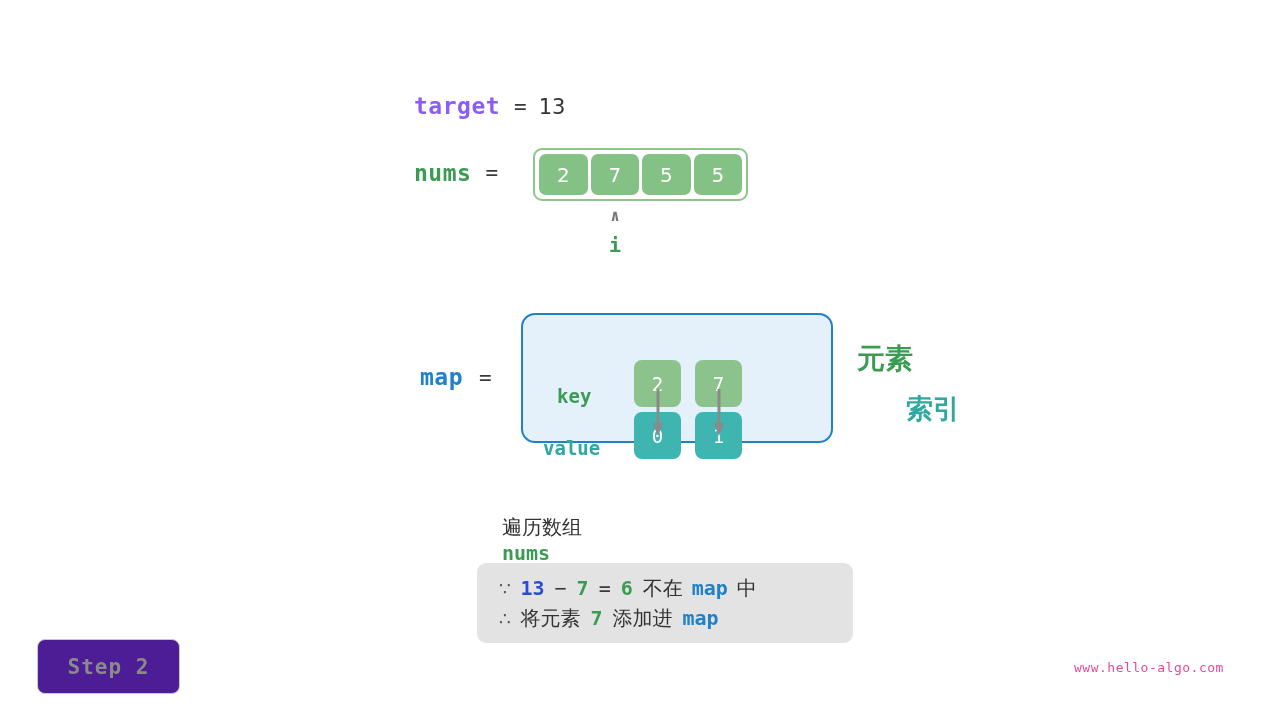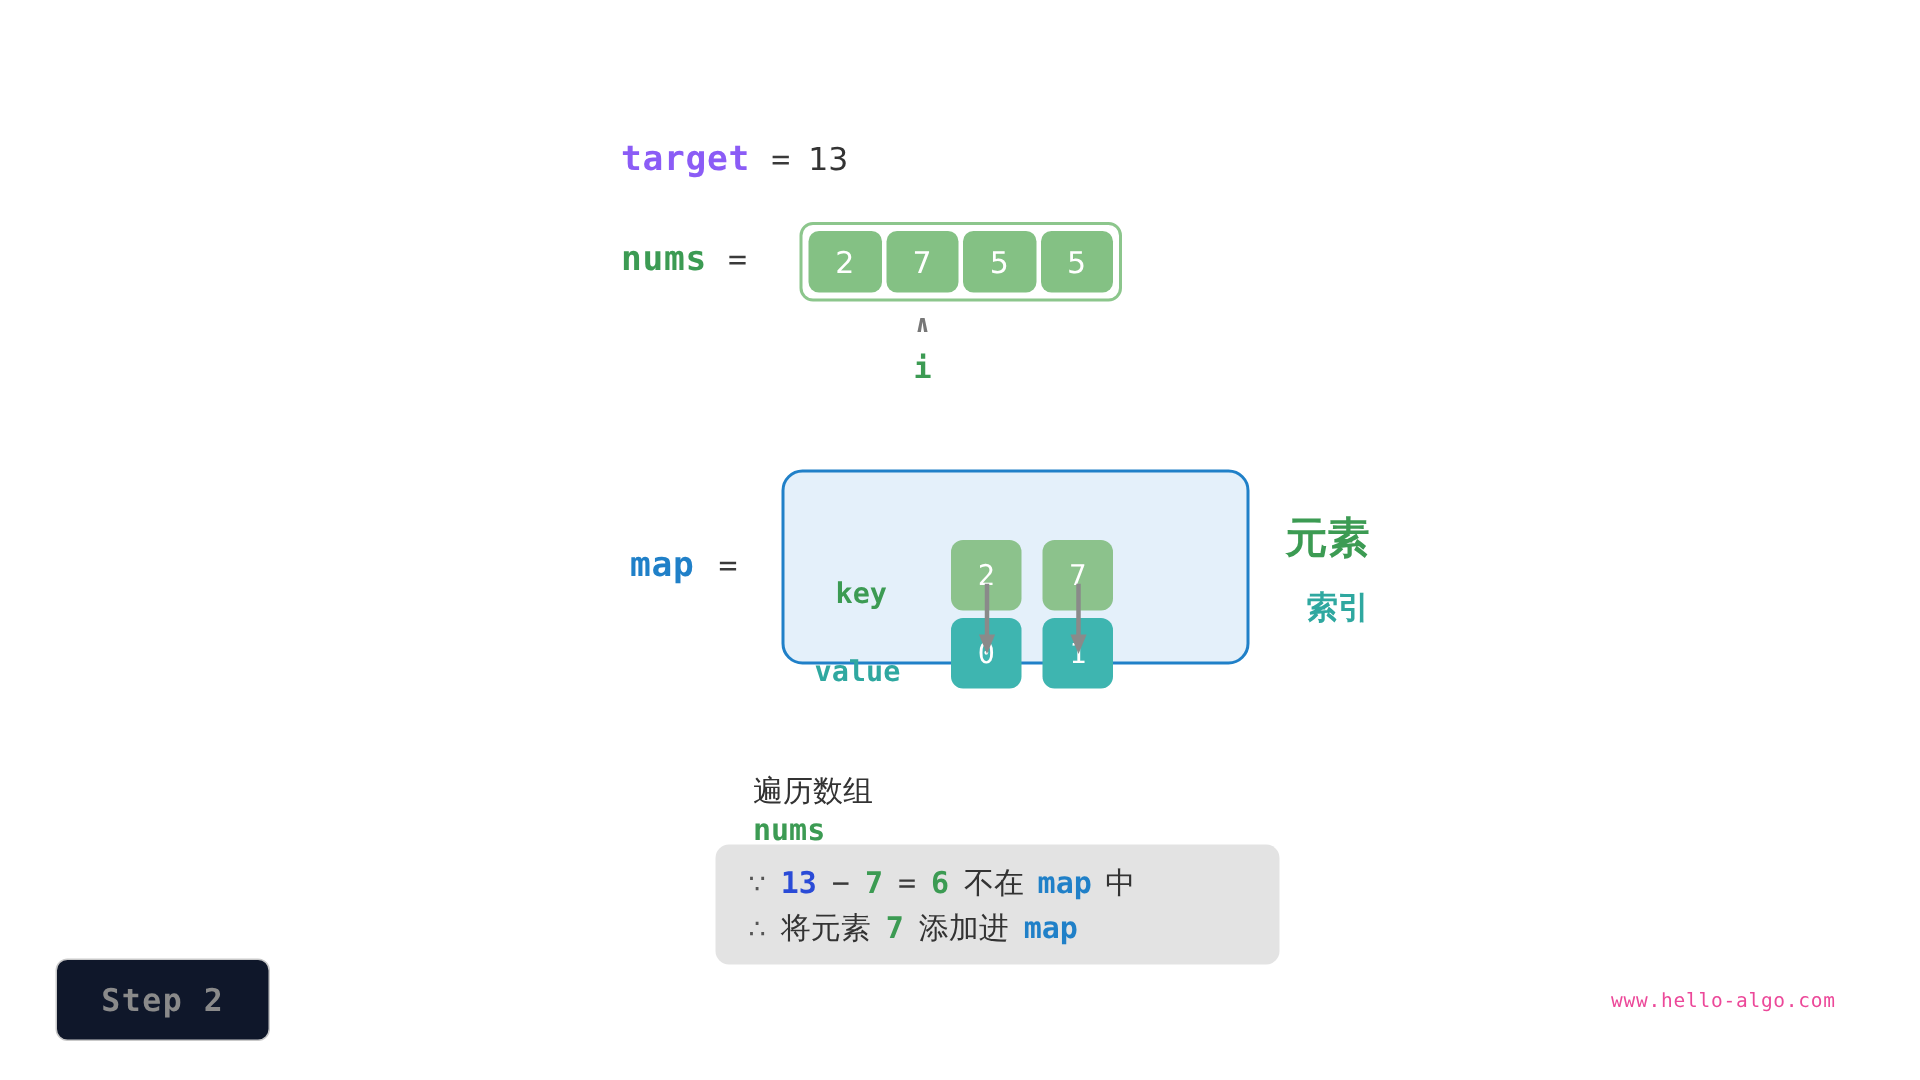--- a/index.html
+++ b/index.html
@@ -201,23 +201,23 @@
   
   #legend-element {
     left: 857px;
     top: 340px;
     font-size: 28px;
     font-weight: bold;
     color: #3C9B53;
     font-family: "DejaVu Sans", sans-serif;
   }
   #legend-index {
-    left: 871px;
+    left: 906px;
     top: 391px;
-    font-size: 21px;
+    font-size: 27px;
     font-weight: bold;
     color: #2FA8A0;
     font-family: Liberation Sans, sans-serif;
   }
 
   
   #caption-line {
     left: 494px;
     top: 514px;
     font-size: 20px;
@@ -285,21 +285,21 @@
     font-family: "DejaVu Sans", sans-serif;
   }
 
   
   #step-badge {
     left: 37px;
     top: 639px;
     width: 143px;
     height: 55px;
     box-sizing: border-box;
-    background: #0f172a;
+    background: #4c1d95;
     border: 1px solid #C9C9C9;
     border-radius: 8px;
     display: flex;
     align-items: center;
     justify-content: center;
     font-family: "DejaVu Sans Mono", monospace;
     font-weight: bold;
     font-size: 21px;
     color: #8A8A8A;
     letter-spacing: 1px;

